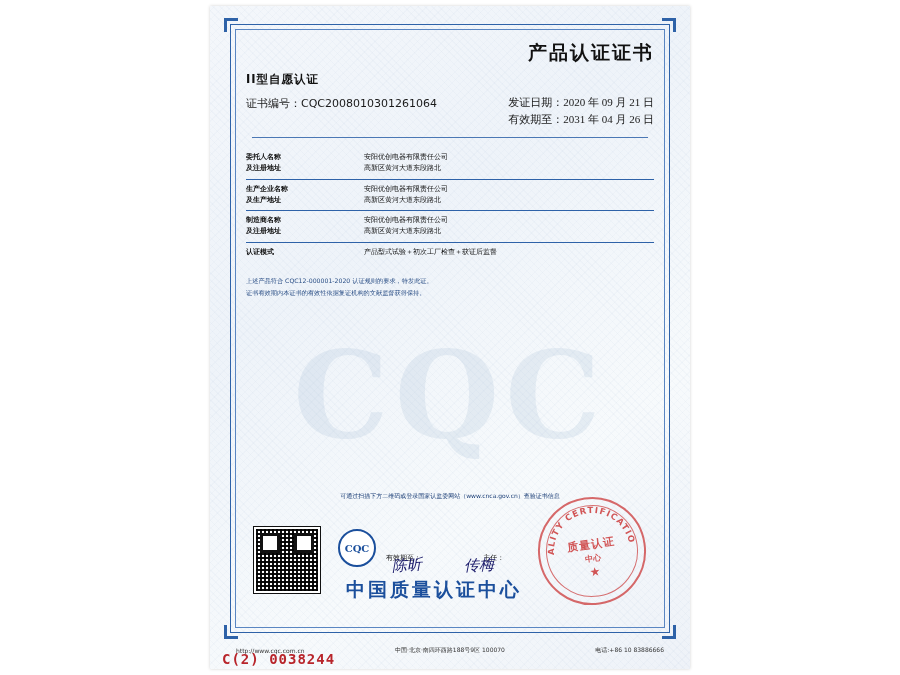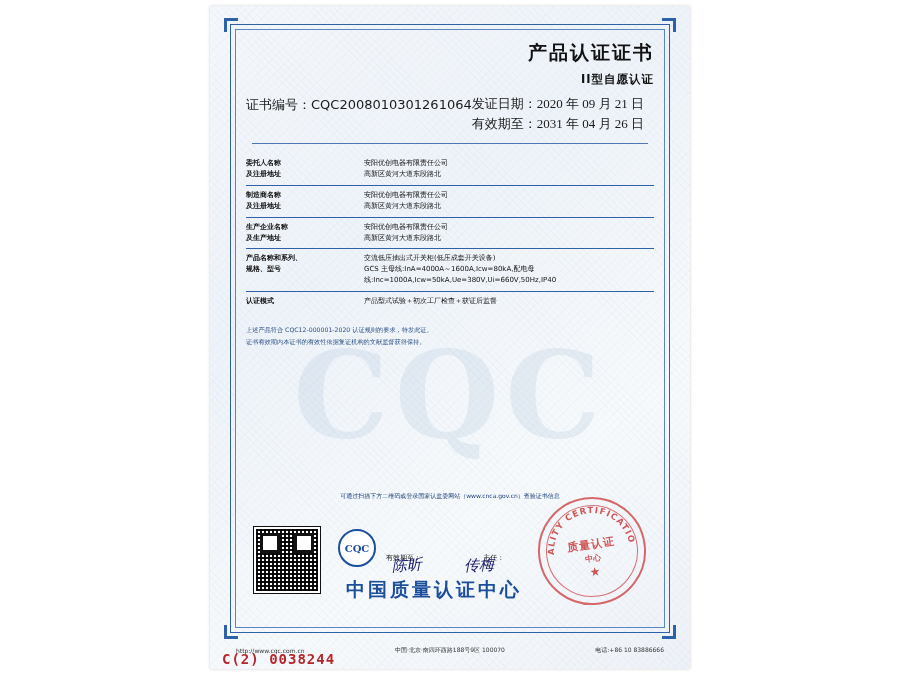--- a/index.html
+++ b/index.html
@@ -58,33 +58,33 @@
   .title{
     text-align:right;
     font-family:"DejaVu Sans","Liberation Sans",sans-serif;
     font-weight:bold;
     font-size:19px;
     color:#111;
     letter-spacing:2px;
     margin-top:6px;
   }
   .subtitle{
-    text-align:right;
+    text-align:left;
     font-size:11.5px;
     font-weight:bold;
     color:#111;
     letter-spacing:1px;
     margin-top:6px;
   }
   .rule{
     height:1px;background:#2e62a8;margin:9px 6px 0 6px;opacity:.85;
   }
   .meta{
-    display:flex;justify-content:flex-start;
-    margin-top:7px;font-size:13px;color:#1a1a1a;
+    display:flex;justify-content:space-between;
+    margin-top:7px;font-size:11px;color:#1a1a1a;
   }
   .meta .right{text-align:left;line-height:1.55;font-family:Liberation Serif, serif;}
   .meta .left{padding-top:2px;}
 
   table.fields{
     width:100%;border-collapse:collapse;margin-top:10px;font-size:7px;color:#111;
   }
   table.fields td{
     vertical-align:top;padding:4px 0 5px 0;line-height:1.55;
   }
@@ -239,37 +239,30 @@
 
       <table class="fields">
         <tbody>
             <tr class="sep">
           <td class="lbl">委托人名称
 及注册地址</td>
           <td class="val">安阳优创电器有限责任公司
 高新区黄河大道东段路北</td>
         </tr>
         <tr class="sep">
-          <td class="lbl">制造商名称
-及注册地址</td>
-          <td class="val">安阳优创电器有限责任公司
-高新区黄河大道东段路北</td>
-        </tr>
-        <tr class="sep">
           <td class="lbl">生产企业名称
 及生产地址</td>
           <td class="val">安阳优创电器有限责任公司
 高新区黄河大道东段路北</td>
         </tr>
         <tr class="sep">
-          <td class="lbl">产品名称和系列、
-规格、型号</td>
-          <td class="val">交流低压抽出式开关柜(低压成套开关设备)
-GCS 主母线:InA=4000A～1600A,Icw=80kA,配电母
-线:Inc=1000A,Icw=50kA,Ue=380V,Ui=660V,50Hz,IP40</td>
+          <td class="lbl">制造商名称
+及注册地址</td>
+          <td class="val">安阳优创电器有限责任公司
+高新区黄河大道东段路北</td>
         </tr>
         <tr>
           <td class="lbl">认证模式</td>
           <td class="val">产品型式试验＋初次工厂检查＋获证后监督</td>
         </tr>
       </tbody>
         </table>
 
       <div class="notes">
         <div>上述产品符合 CQC12-000001-2020 认证规则的要求，特发此证。</div>

